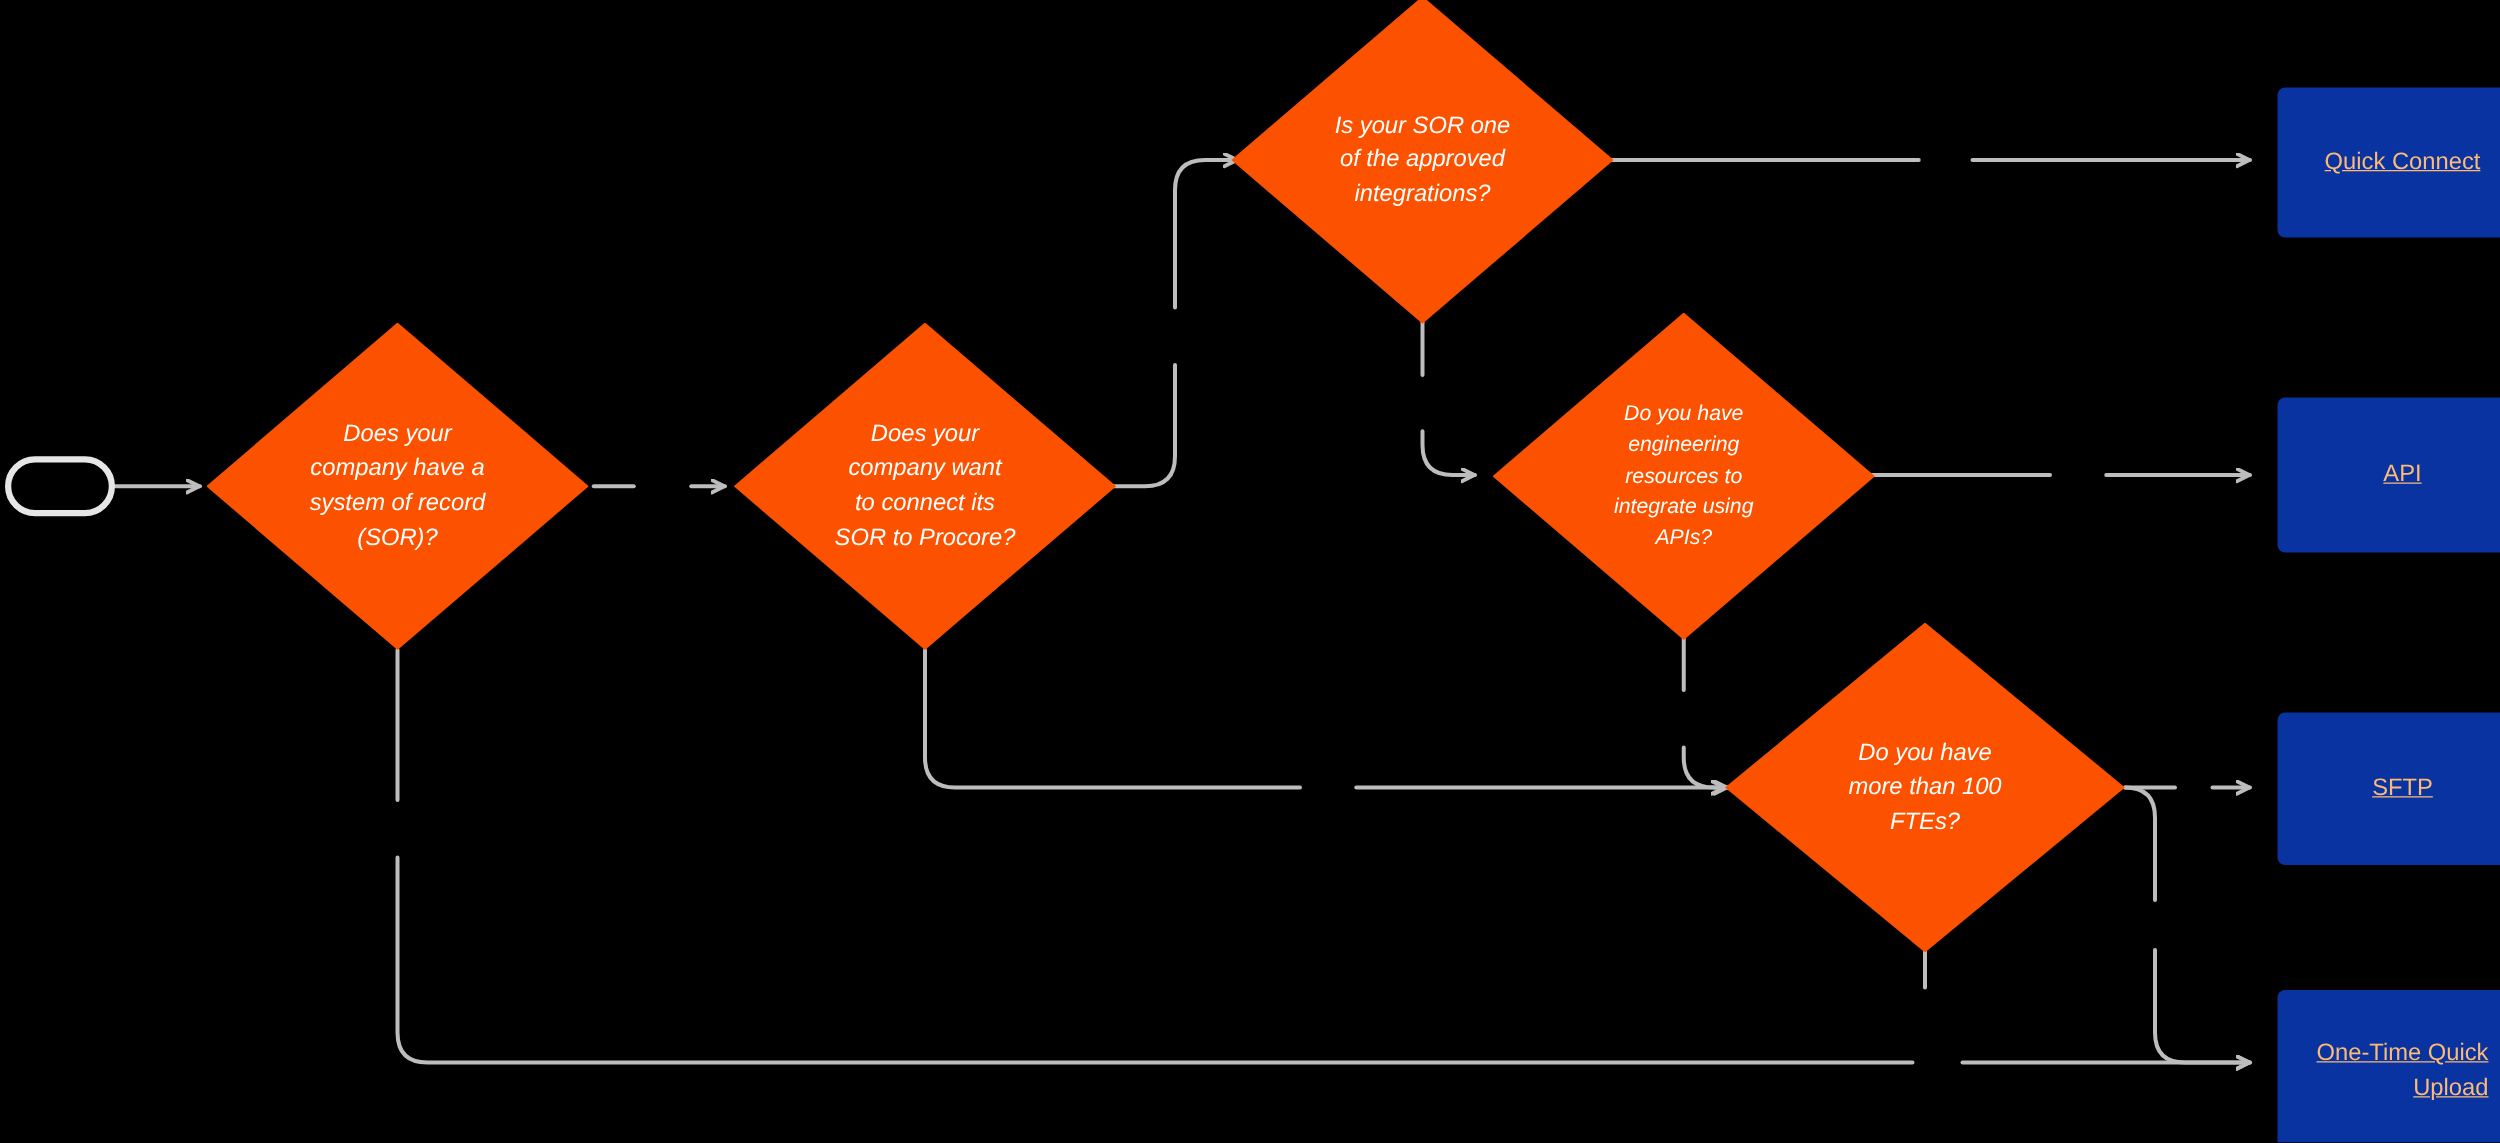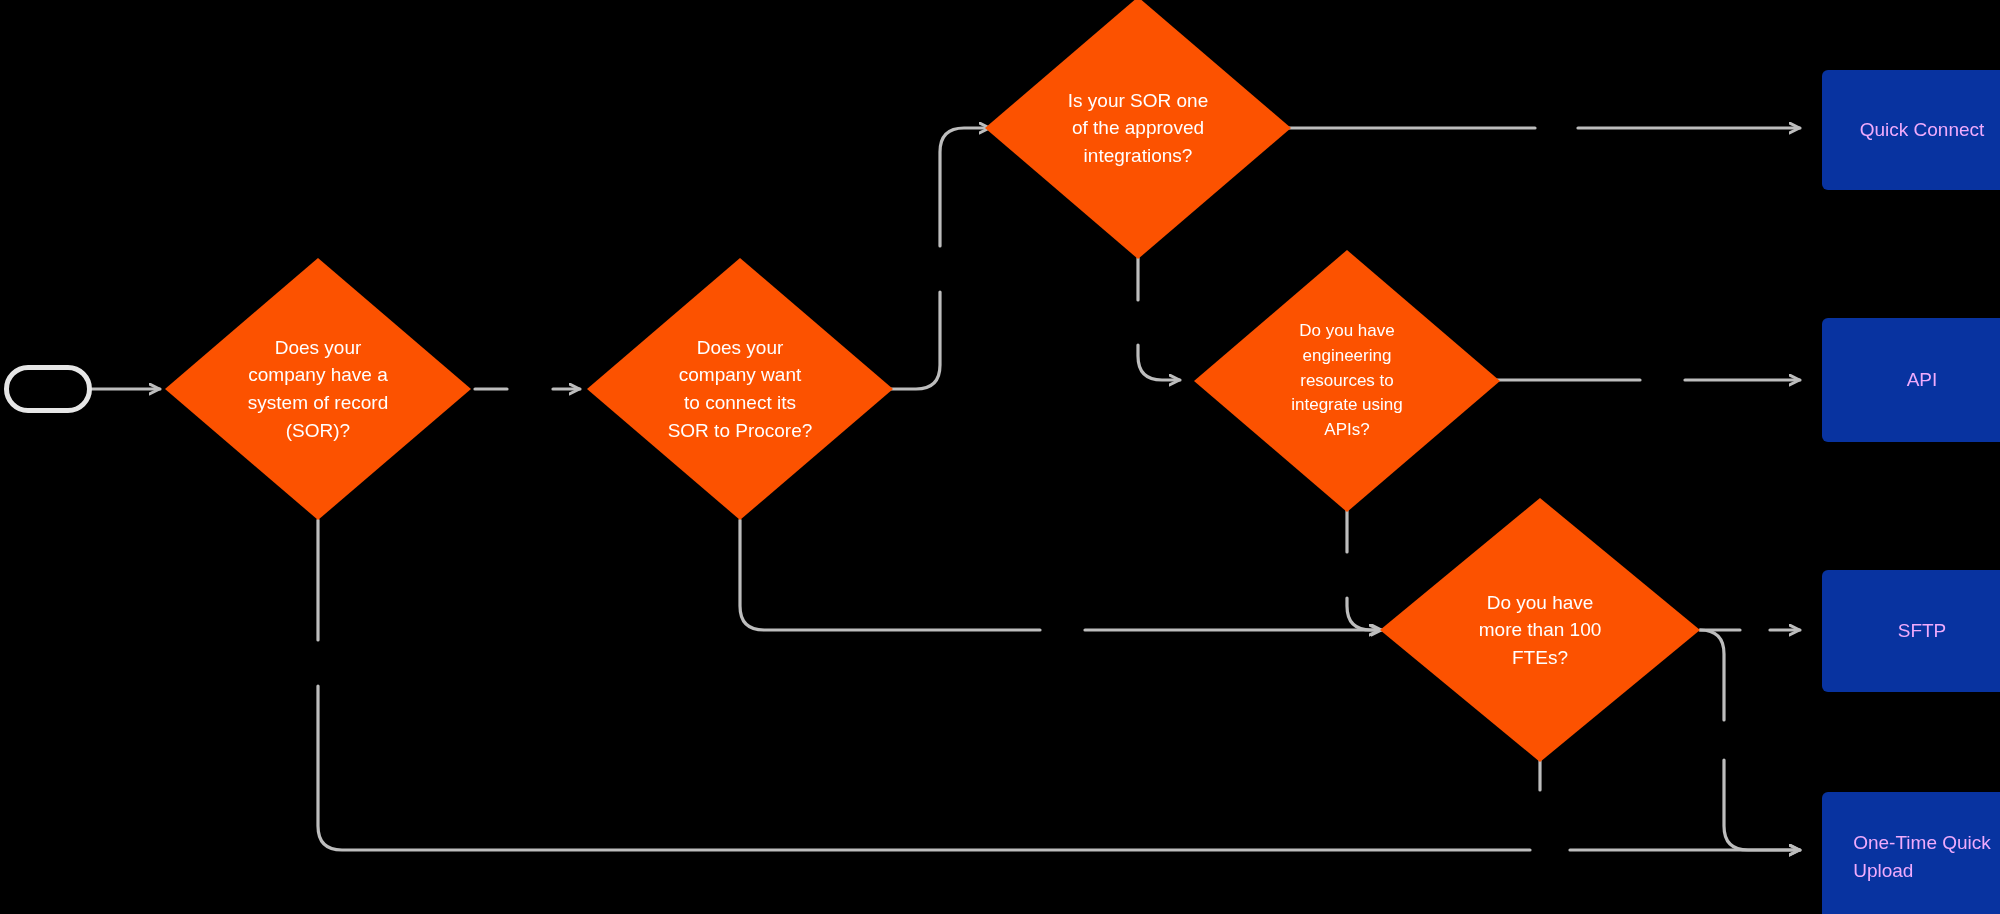--- a/index.html
+++ b/index.html
@@ -51,35 +51,37 @@
     clip-path: polygon(50% 0%, 100% 50%, 50% 100%, 0% 50%);
   }
   .diamond .dlabel {
     position: relative;
     z-index: 2;
     color: #ffffff;
     text-align: center;
     line-height: 1.45;
     white-space: pre-line;
     padding: 0 10px;
+    font-style: italic;
   }
   
   .outcome {
     background: #0833a0;
     border-radius: 6px;
     display: flex;
     align-items: center;
     justify-content: center;
   }
   .outcome .olabel {
-    color: #f0abfc;
-    text-align: left;
+    color: #fdba74;
+    text-align: right;
     line-height: 1.45;
     white-space: pre-line;
     padding: 0 14px;
+    text-decoration: underline;
   }
 </style>
 </head>
 <body>
 
 <div id="stage">
 
   <svg id="wires" viewBox="0 0 2000 914" xmlns="http://www.w3.org/2000/svg">
     <defs>
       <marker id="arw" markerWidth="14" markerHeight="14" refX="11.5" refY="6" orient="auto" markerUnits="userSpaceOnUse">

